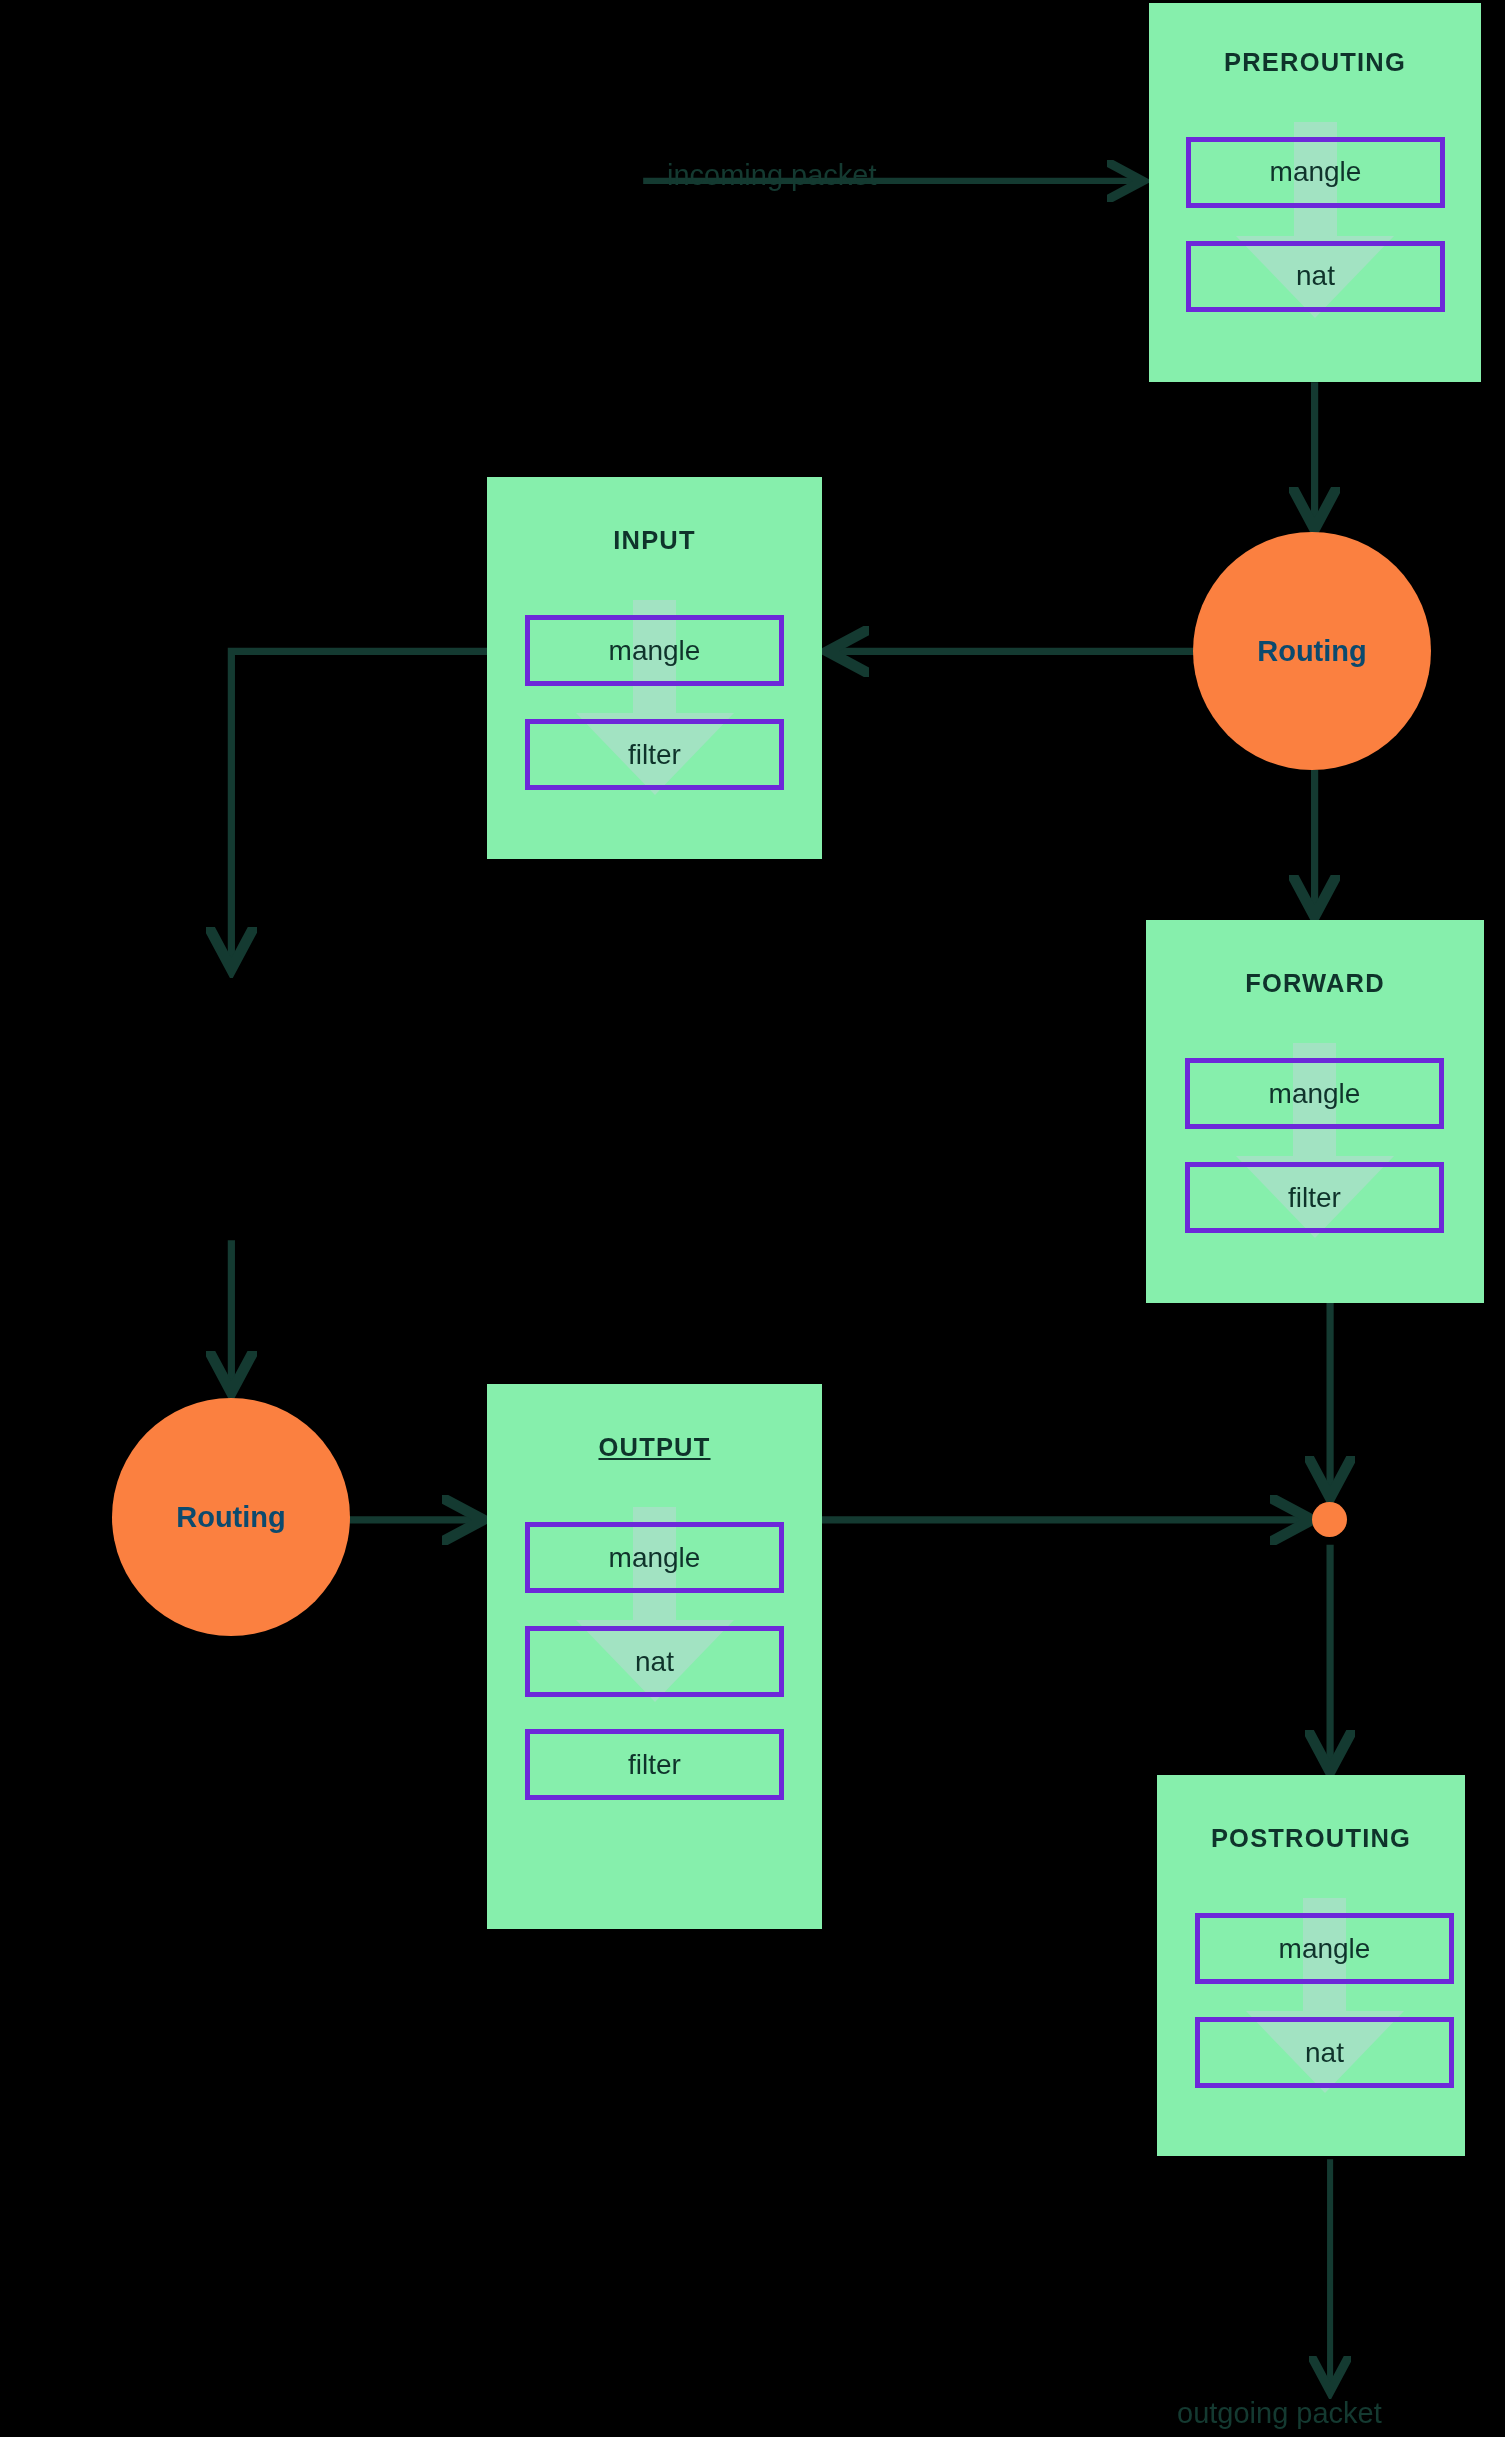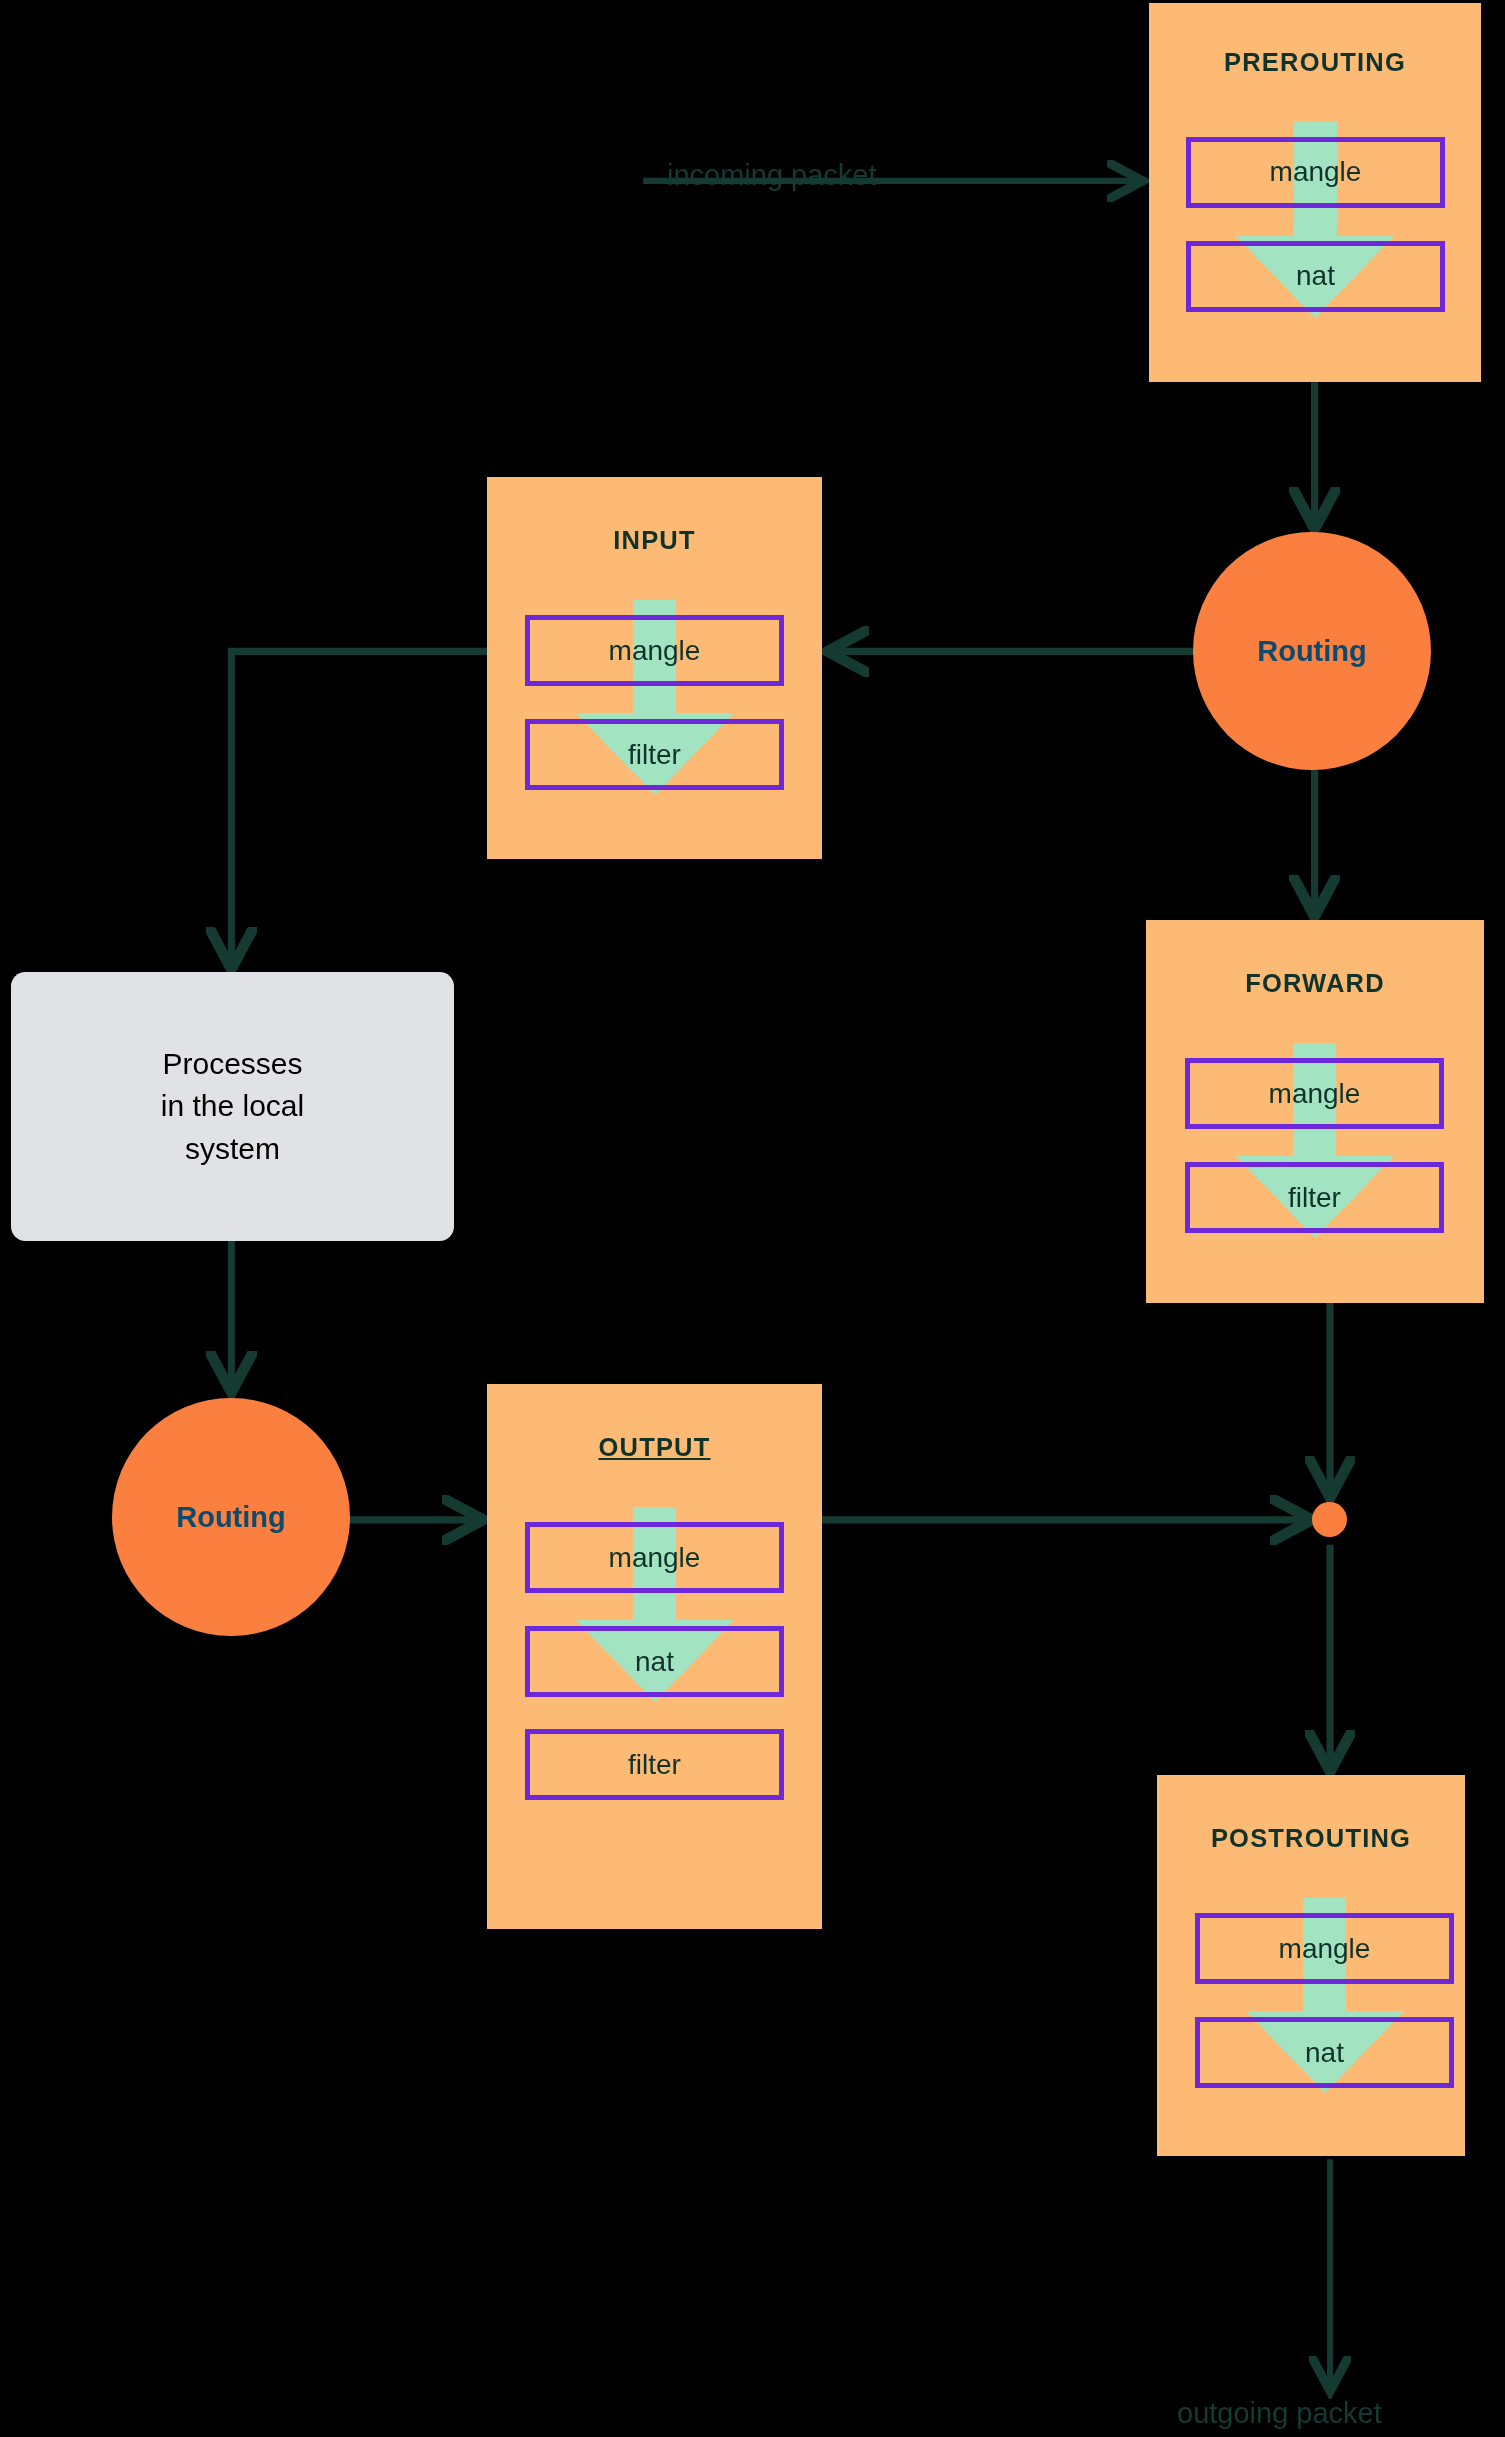--- a/index.html
+++ b/index.html
@@ -1,21 +1,21 @@
 <!DOCTYPE html>
 <html style="font-size:8.9px"><head>
 <meta charset="utf-8">
 <style>
   html,body{margin:0;padding:0;background:#000;}
   body{width:1505px;height:2438px;position:relative;overflow:hidden;
        font-family:"Liberation Sans", sans-serif;}
   .canvas{position:absolute;inset:0;}
 
   
-  .chainbox{position:absolute;background:#fdba74;box-sizing:border-box;}
+  .chainbox{position:absolute;background:#86efac;box-sizing:border-box;}
   .chainbox .title{
     position:absolute;left:0;right:0;text-align:center;
     color:#0F332B;font-weight:bold;letter-spacing:1.2px;
   }
   
   .flow{position:absolute;pointer-events:none;}
   .flow .shaft{position:absolute;background:#A2E3C2;}
   .flow .head{position:absolute;width:0;height:0;}
 
   
@@ -173,24 +173,17 @@
   </div>
 
   <div class="circle" style="left:1193px;top:532px;width:238px;height:238px;font-size:29px;">
     <span>Routing</span>
   </div>
 
   <div class="circle" style="left:112px;top:1398px;width:238px;height:238px;font-size:29px;">
     <span>Routing</span>
   </div>
 
-  <div class="procbox" style="left:11px;top:972px;width:443px;height:269px;font-size:30px;">
-    <div>
-      <div>Processes</div>
-      <div>in the local</div>
-      <div>system</div>
-    </div>
-  </div>
 
   <div class="dot" style="left:1312px;top:1502px;width:35px;height:35px;"></div>
 
 </div>
 
 
 </body></html>

